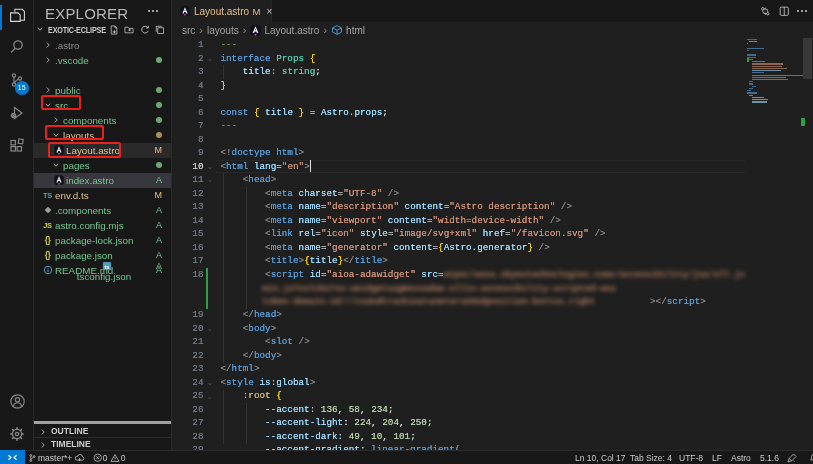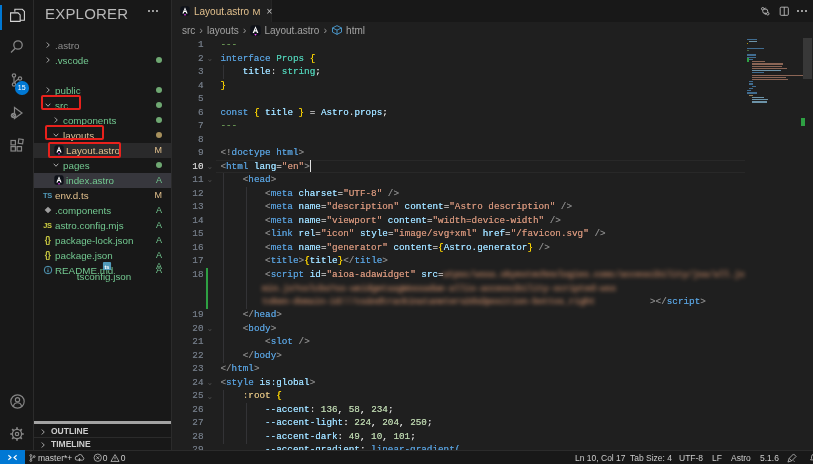--- a/index.html
+++ b/index.html
@@ -99,20 +99,44 @@
  <div style="position:absolute;left:15px;top:81px;width:13.5px;height:13.5px;border-radius:50%;background:#0078d4;color:#fff;font-size:7px;display:flex;align-items:center;justify-content:center;z-index:5">15</div>
 </div>
 
 <div id="sbar">
  <div class="hdr">EXPLORER</div>
  <div style="position:absolute;right:13px;top:10px;display:inline-flex;gap:2.2px">
       <b class="edot"></b>
       <b class="edot"></b>
       <b class="edot"></b>
     </div>
+ <div class="trow" style="top:22.5px;font-weight:bold;font-size:9px">
+   <span style="margin-left:1.5px"><svg class="tchev" viewBox="0 0 16 16">
+          <path d="M3.5 5.5 L8 10.5 L12.5 5.5" stroke="#cccccc" stroke-width="1.6" fill="none"></path>
+        </svg></span>
+      <span style="margin-left:4px;color:#cccccc;font-size:8.5px;letter-spacing:-0.2px;transform:scaleX(.85);transform-origin:0 50%;display:inline-block;white-space:nowrap">EXOTIC-ECLIPSE</span>
+   <span style="position:absolute;right:7px;display:flex;gap:5.5px;color:#cccccc">
+   <svg width="10" height="10" viewBox="0 0 16 16" fill="none" stroke="currentColor" stroke-width="1.2">
+          <path d="M9.5 1.5 h-6 v13 h9 v-10 z M9.5 1.5 v3 h3"></path>
+          <path d="M11 11 h-5 M8.5 8.5 v5" stroke-width="1.4"></path>
+        </svg>
+   <svg width="10" height="10" viewBox="0 0 16 16" fill="none" stroke="currentColor" stroke-width="1.2">
+          <path d="M1.5 3.5 h5 l1.5 2 h6.5 v7 h-13 z"></path>
+          <path d="M11 8 h-4 M9 6 v4" stroke-width="1.4"></path>
+        </svg>
+   <svg width="10" height="10" viewBox="0 0 16 16" fill="none" stroke="currentColor" stroke-width="1.4">
+          <path d="M13.2 9.5 a5.4 5.4 0 1 1 -0.6 -5.2"></path>
+          <path d="M13.3 1.2 v3.6 h-3.6" fill="none"></path>
+        </svg>
+   <svg width="10" height="10" viewBox="0 0 16 16" fill="none" stroke="currentColor" stroke-width="1.2">
+          <rect x="4.5" y="4.5" width="9" height="9"></rect>
+          <path d="M2 11 v-9 h9"></path>
+        </svg>
+   </span>
+ </div>
 <div class="trow" style="top:37.5px;">
       <span style="margin-left:10px"><svg class="tchev" viewBox="0 0 16 16">
           <path d="M5.5 3 L10.5 8 L5.5 13" stroke="#cccccc" stroke-width="1.6" fill="none"></path>
         </svg></span>
       <span class="tl" style="color:#8c8c8c">.astro</span>
     </div>
 <div class="trow" style="top:52.5px;">
       <span style="margin-left:10px"><svg class="tchev" viewBox="0 0 16 16">
           <path d="M5.5 3 L10.5 8 L5.5 13" stroke="#cccccc" stroke-width="1.6" fill="none"></path>
         </svg></span>

